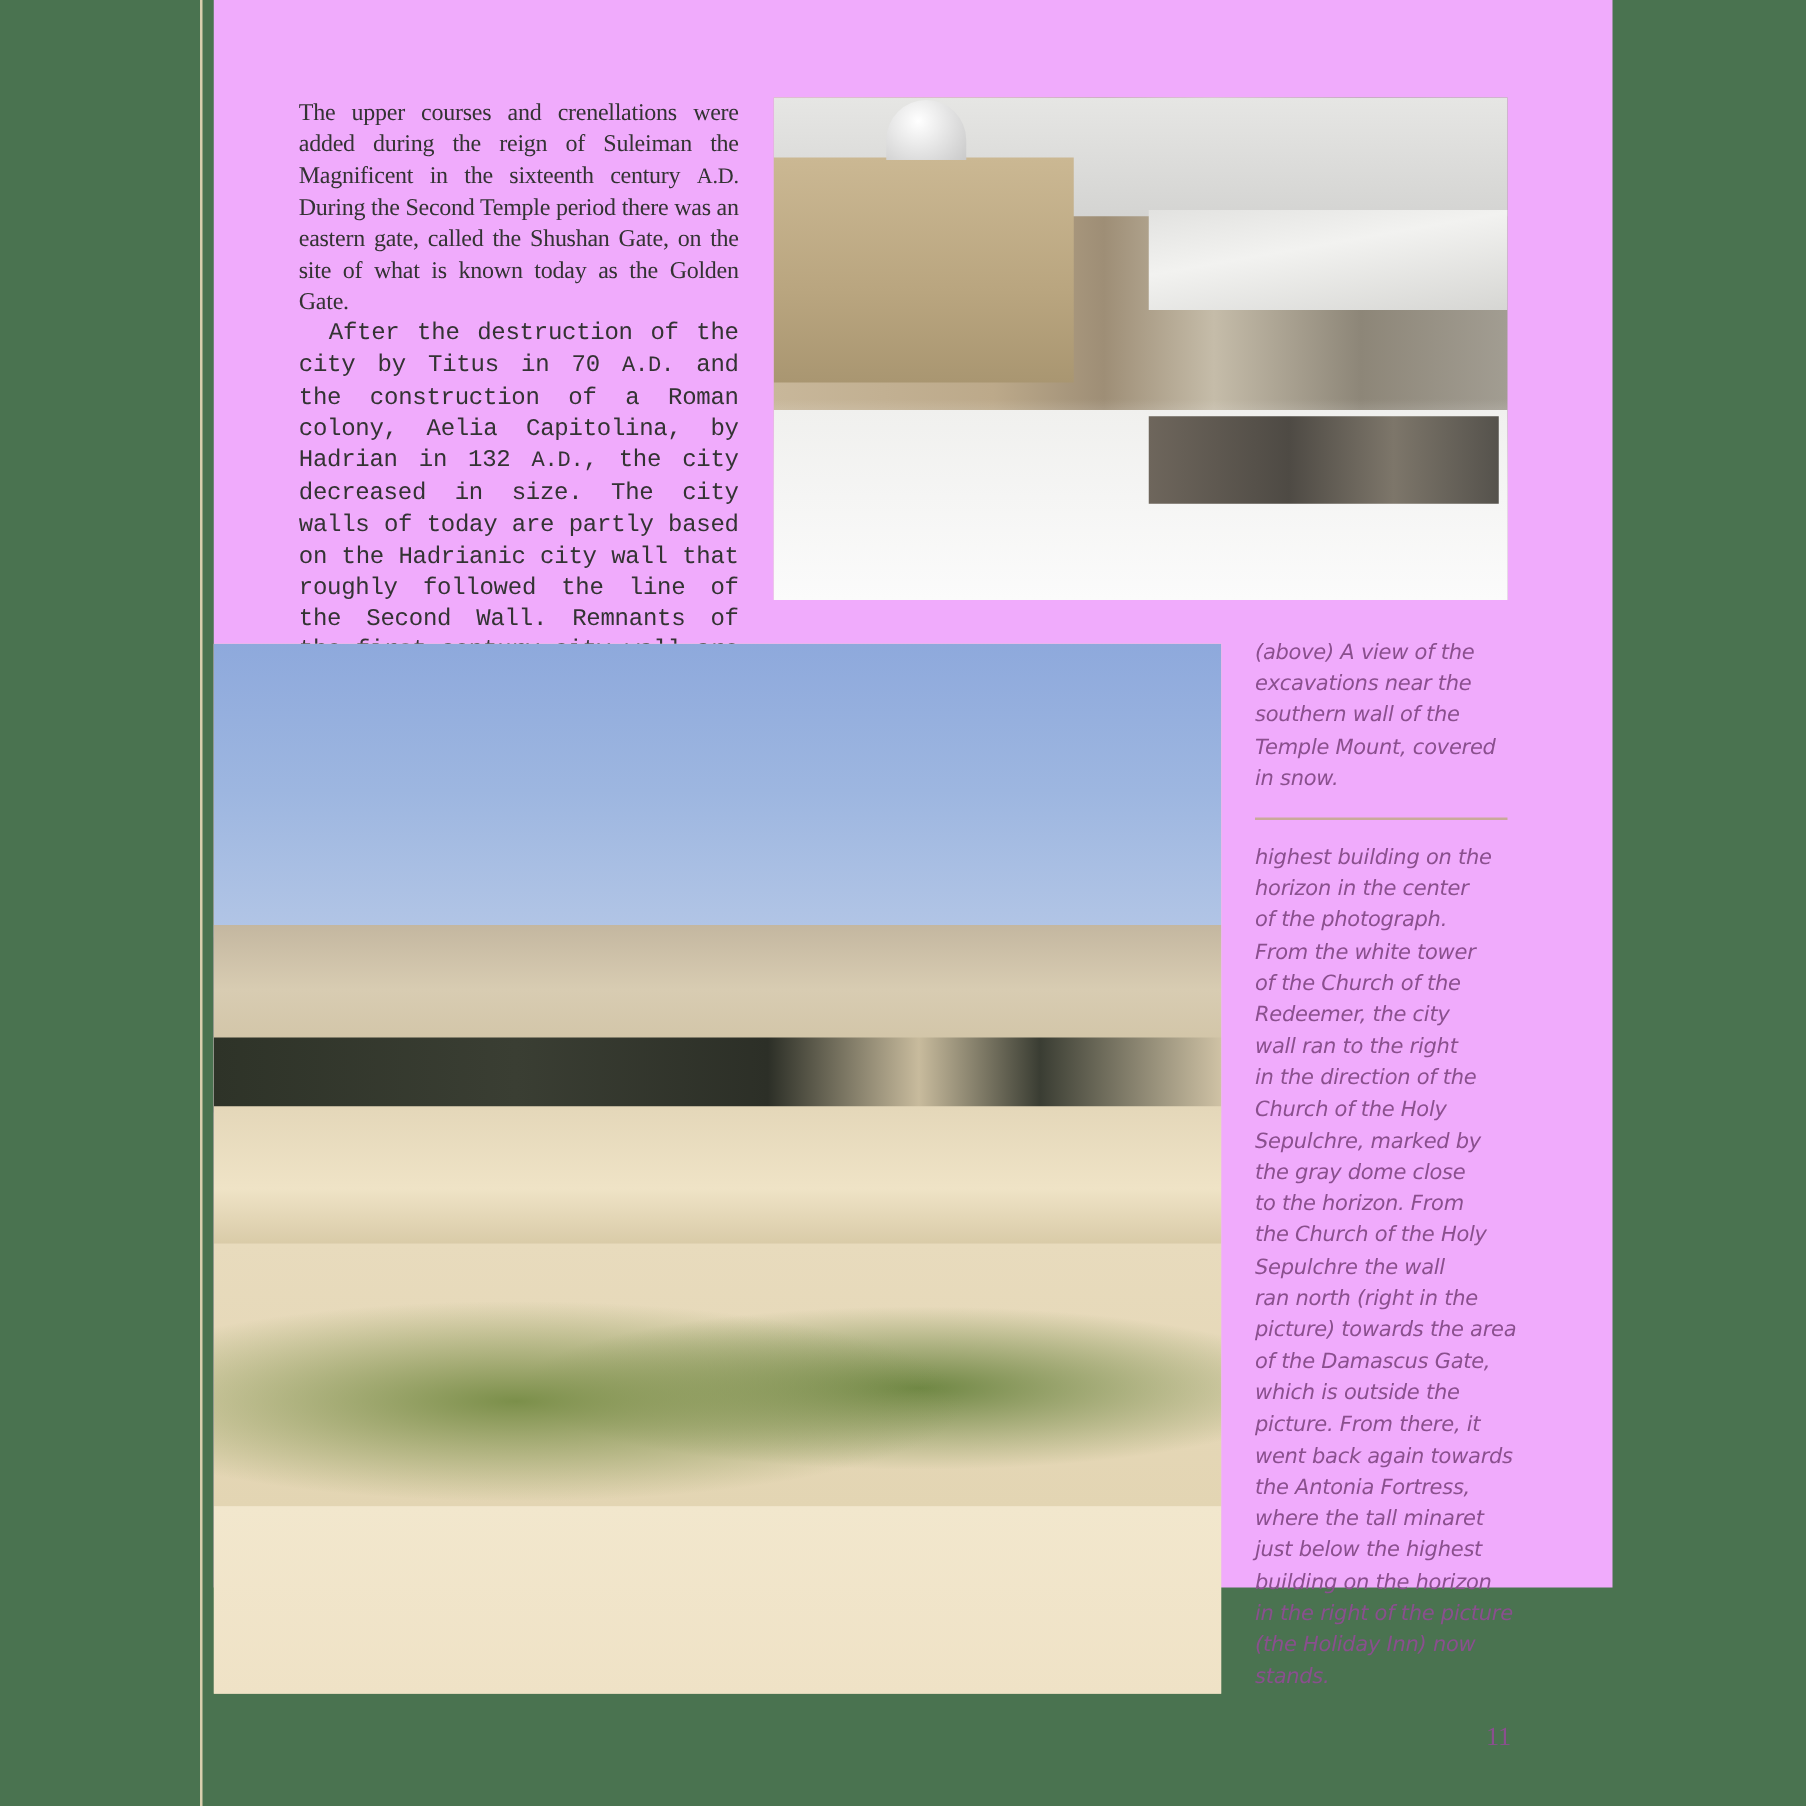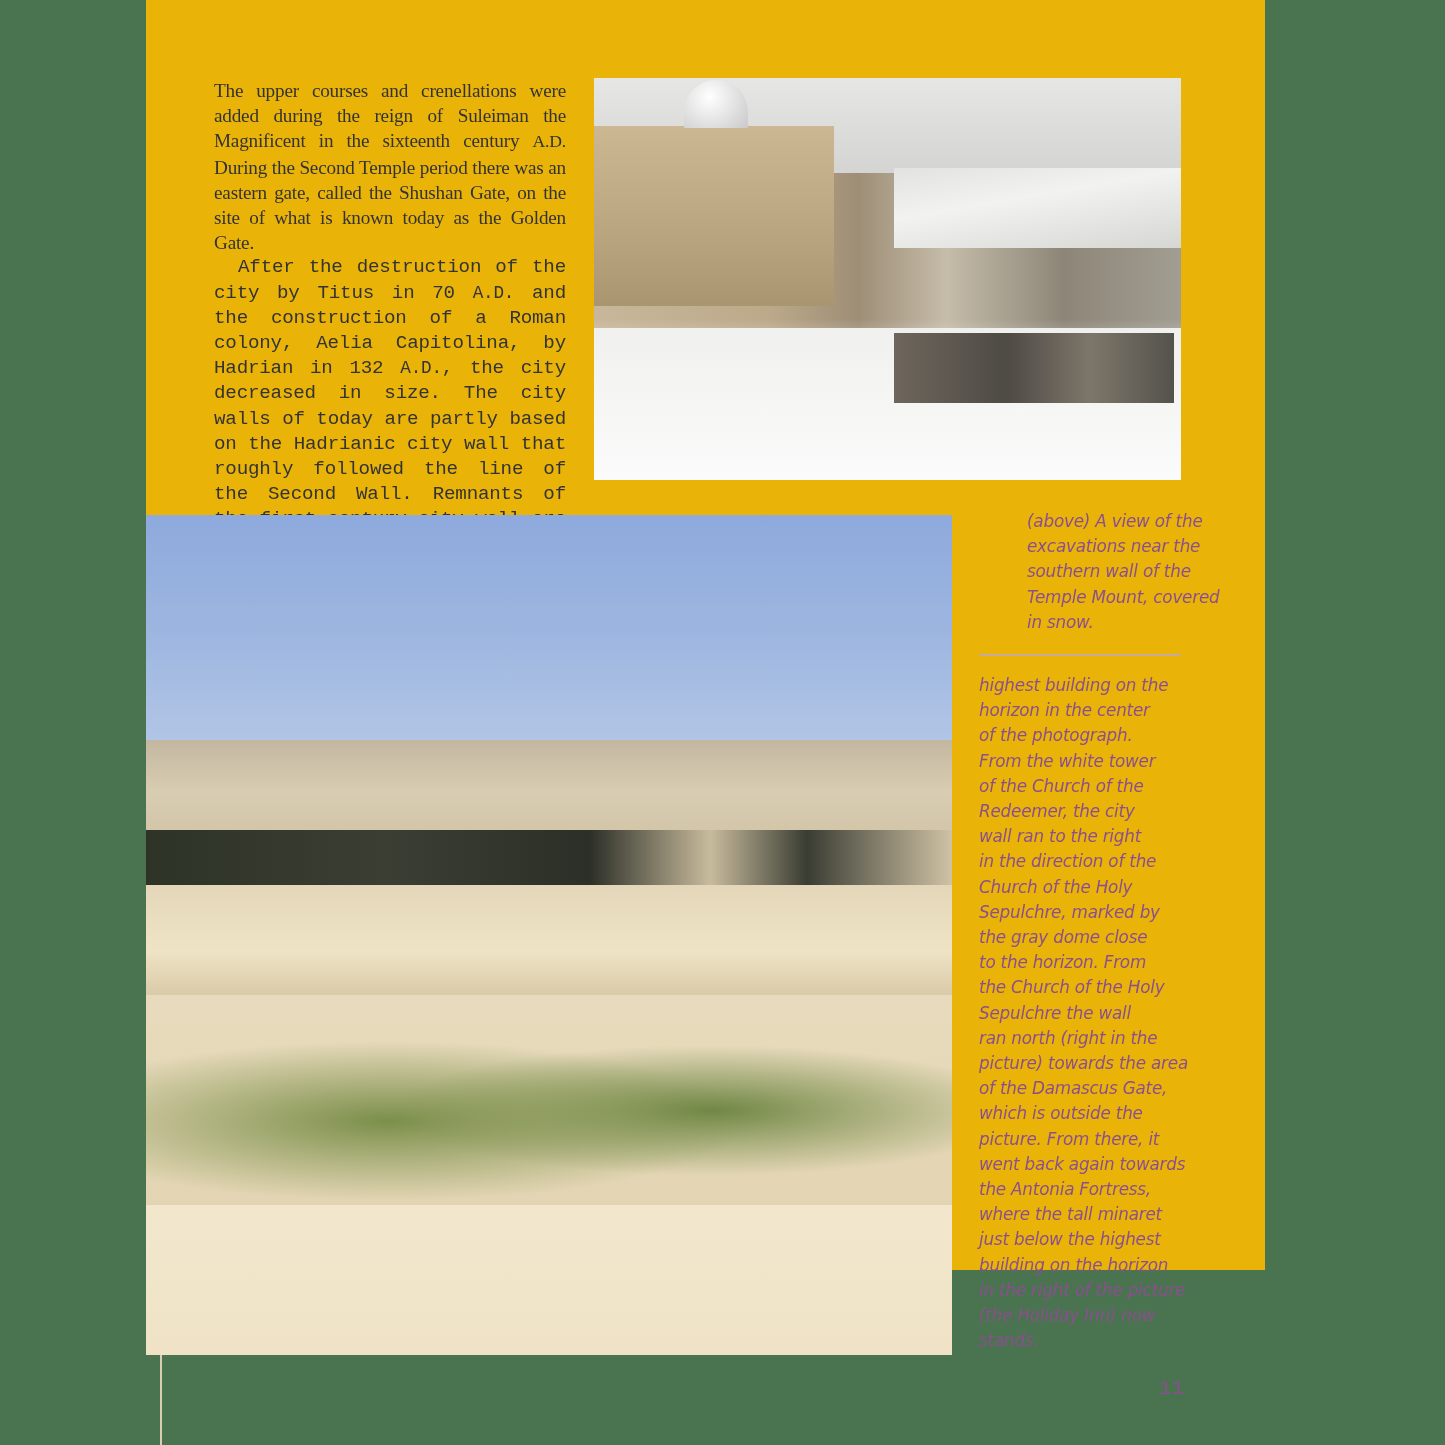--- a/index.html
+++ b/index.html
@@ -1,17 +1,17 @@
 <!DOCTYPE html>
 <html><head>
 <meta charset="utf-8">
 <style>
   html,body{margin:0;padding:0;}
   body{width:1445px;height:1445px;background:#4a7350;position:relative;overflow:hidden;font-family:"DejaVu Serif",serif;}
-  .page{position:absolute;left:146px;top:0;width:1119px;height:1270px;background:#eab308;}
+  .page{position:absolute;left:171px;top:0;width:1119px;height:1270px;background:#f0abfc;}
   .page-edge{position:absolute;left:160px;top:0;width:2px;height:1445px;background:#d9cfae;}
   .body-text{position:absolute;left:68px;top:78px;width:352px;font-family:"Liberation Serif","DejaVu Serif",serif;font-size:19.2px;line-height:25.2px;color:#333;text-align:justify;letter-spacing:-0.2px;}
   .body-text p{margin:0;}
   .body-text p.indent{text-indent:24px;font-family:Liberation Mono, monospace;}
   .sc{font-variant:small-caps;font-size:0.92em;}
   .photo-snow{position:absolute;left:448px;top:78px;width:587px;height:402px;overflow:hidden;
     background:
       linear-gradient(180deg, rgba(255,255,255,0) 60%, #f4f4f4 78%, #fafafa 100%),
       linear-gradient(90deg, #c8b79a 0%, #bca98a 30%, #9e8e76 45%, #c5bca9 60%, #8d8678 80%, #a29d92 100%);
   }
@@ -25,24 +25,24 @@
   .city-sky{position:absolute;left:0;top:0;width:100%;height:235px;background:linear-gradient(180deg,#8ea9dc 0%,#9db6e0 50%,#b3c6e6 100%);}
   .city-town{position:absolute;left:0;top:225px;width:100%;height:130px;background:linear-gradient(180deg,#c4b7a0,#d8ccb2 40%,#cdbf9f);}
   .city-trees{position:absolute;left:0;top:315px;width:100%;height:60px;background:linear-gradient(90deg,#2e3328 0%,#3a3e33 30%,#2c2f27 55%,#c8bb9d 70%,#3a3d33 82%,#cfc2a5 100%);}
   .city-slope{position:absolute;left:0;top:370px;width:100%;height:110px;background:linear-gradient(180deg,#e4d7b9,#efe3c6 60%,#d9cba8);}
   .city-grove{position:absolute;left:0;top:480px;width:100%;height:210px;background:
       radial-gradient(ellipse at 30% 60%,#7b8f4a 0%,rgba(123,143,74,0) 45%),
       radial-gradient(ellipse at 70% 55%,#6f8744 0%,rgba(111,135,68,0) 40%),
       linear-gradient(180deg,#e8dbbd,#e3d5b3);}
   .city-ground{position:absolute;left:0;top:690px;width:100%;height:150px;background:linear-gradient(180deg,#f2e7cd,#efe2c6);}
   .caption{position:absolute;left:833px;width:210px;font-family:"DejaVu Sans","Liberation Sans",sans-serif;font-style:italic;font-size:16.8px;line-height:25.2px;color:#8a4f8e;white-space:pre-line;letter-spacing:-0.2px;}
-  .caption-top{top:509px;margin-left:48px;}
+  .caption-top{top:509px;}
   .caption-bottom{top:673px;}
   .rule{position:absolute;left:833px;top:654px;width:202px;height:2px;background:#c9a99a;}
-  .page-number{position:absolute;left:1008px;top:1377px;width:30px;font-family:Liberation Mono, monospace;font-size:21px;color:#8a4f8e;text-align:right;}
+  .page-number{position:absolute;left:1008px;top:1377px;width:30px;font-family:Liberation Serif, serif;font-size:21px;color:#8a4f8e;text-align:right;}
 </style>
 </head>
 <body>
 
 <div class="page-edge"></div>
 <div class="page">
 
   <div class="body-text">
     <p><span>The upper courses and crenellations were added during the reign of Suleiman the Magnificent in the sixteenth century </span><span class="sc">A.D.</span><span> During the Second Temple period there was an eastern gate, called the Shushan Gate, on the site of what is known today as the Golden Gate.</span></p>
     <p class="indent"><span>After the destruction of the city by Titus in 70 </span><span class="sc">A.D.</span><span> and the construction of a Roman colony, Aelia Capitolina, by Hadrian in 132 </span><span class="sc">A.D.</span><span>, the city decreased in size. The city walls of today are partly based on the Hadrianic city wall that roughly followed the line of the Second Wall. Remnants of the first-century city wall are still visible in today’s cityscape.</span></p>

